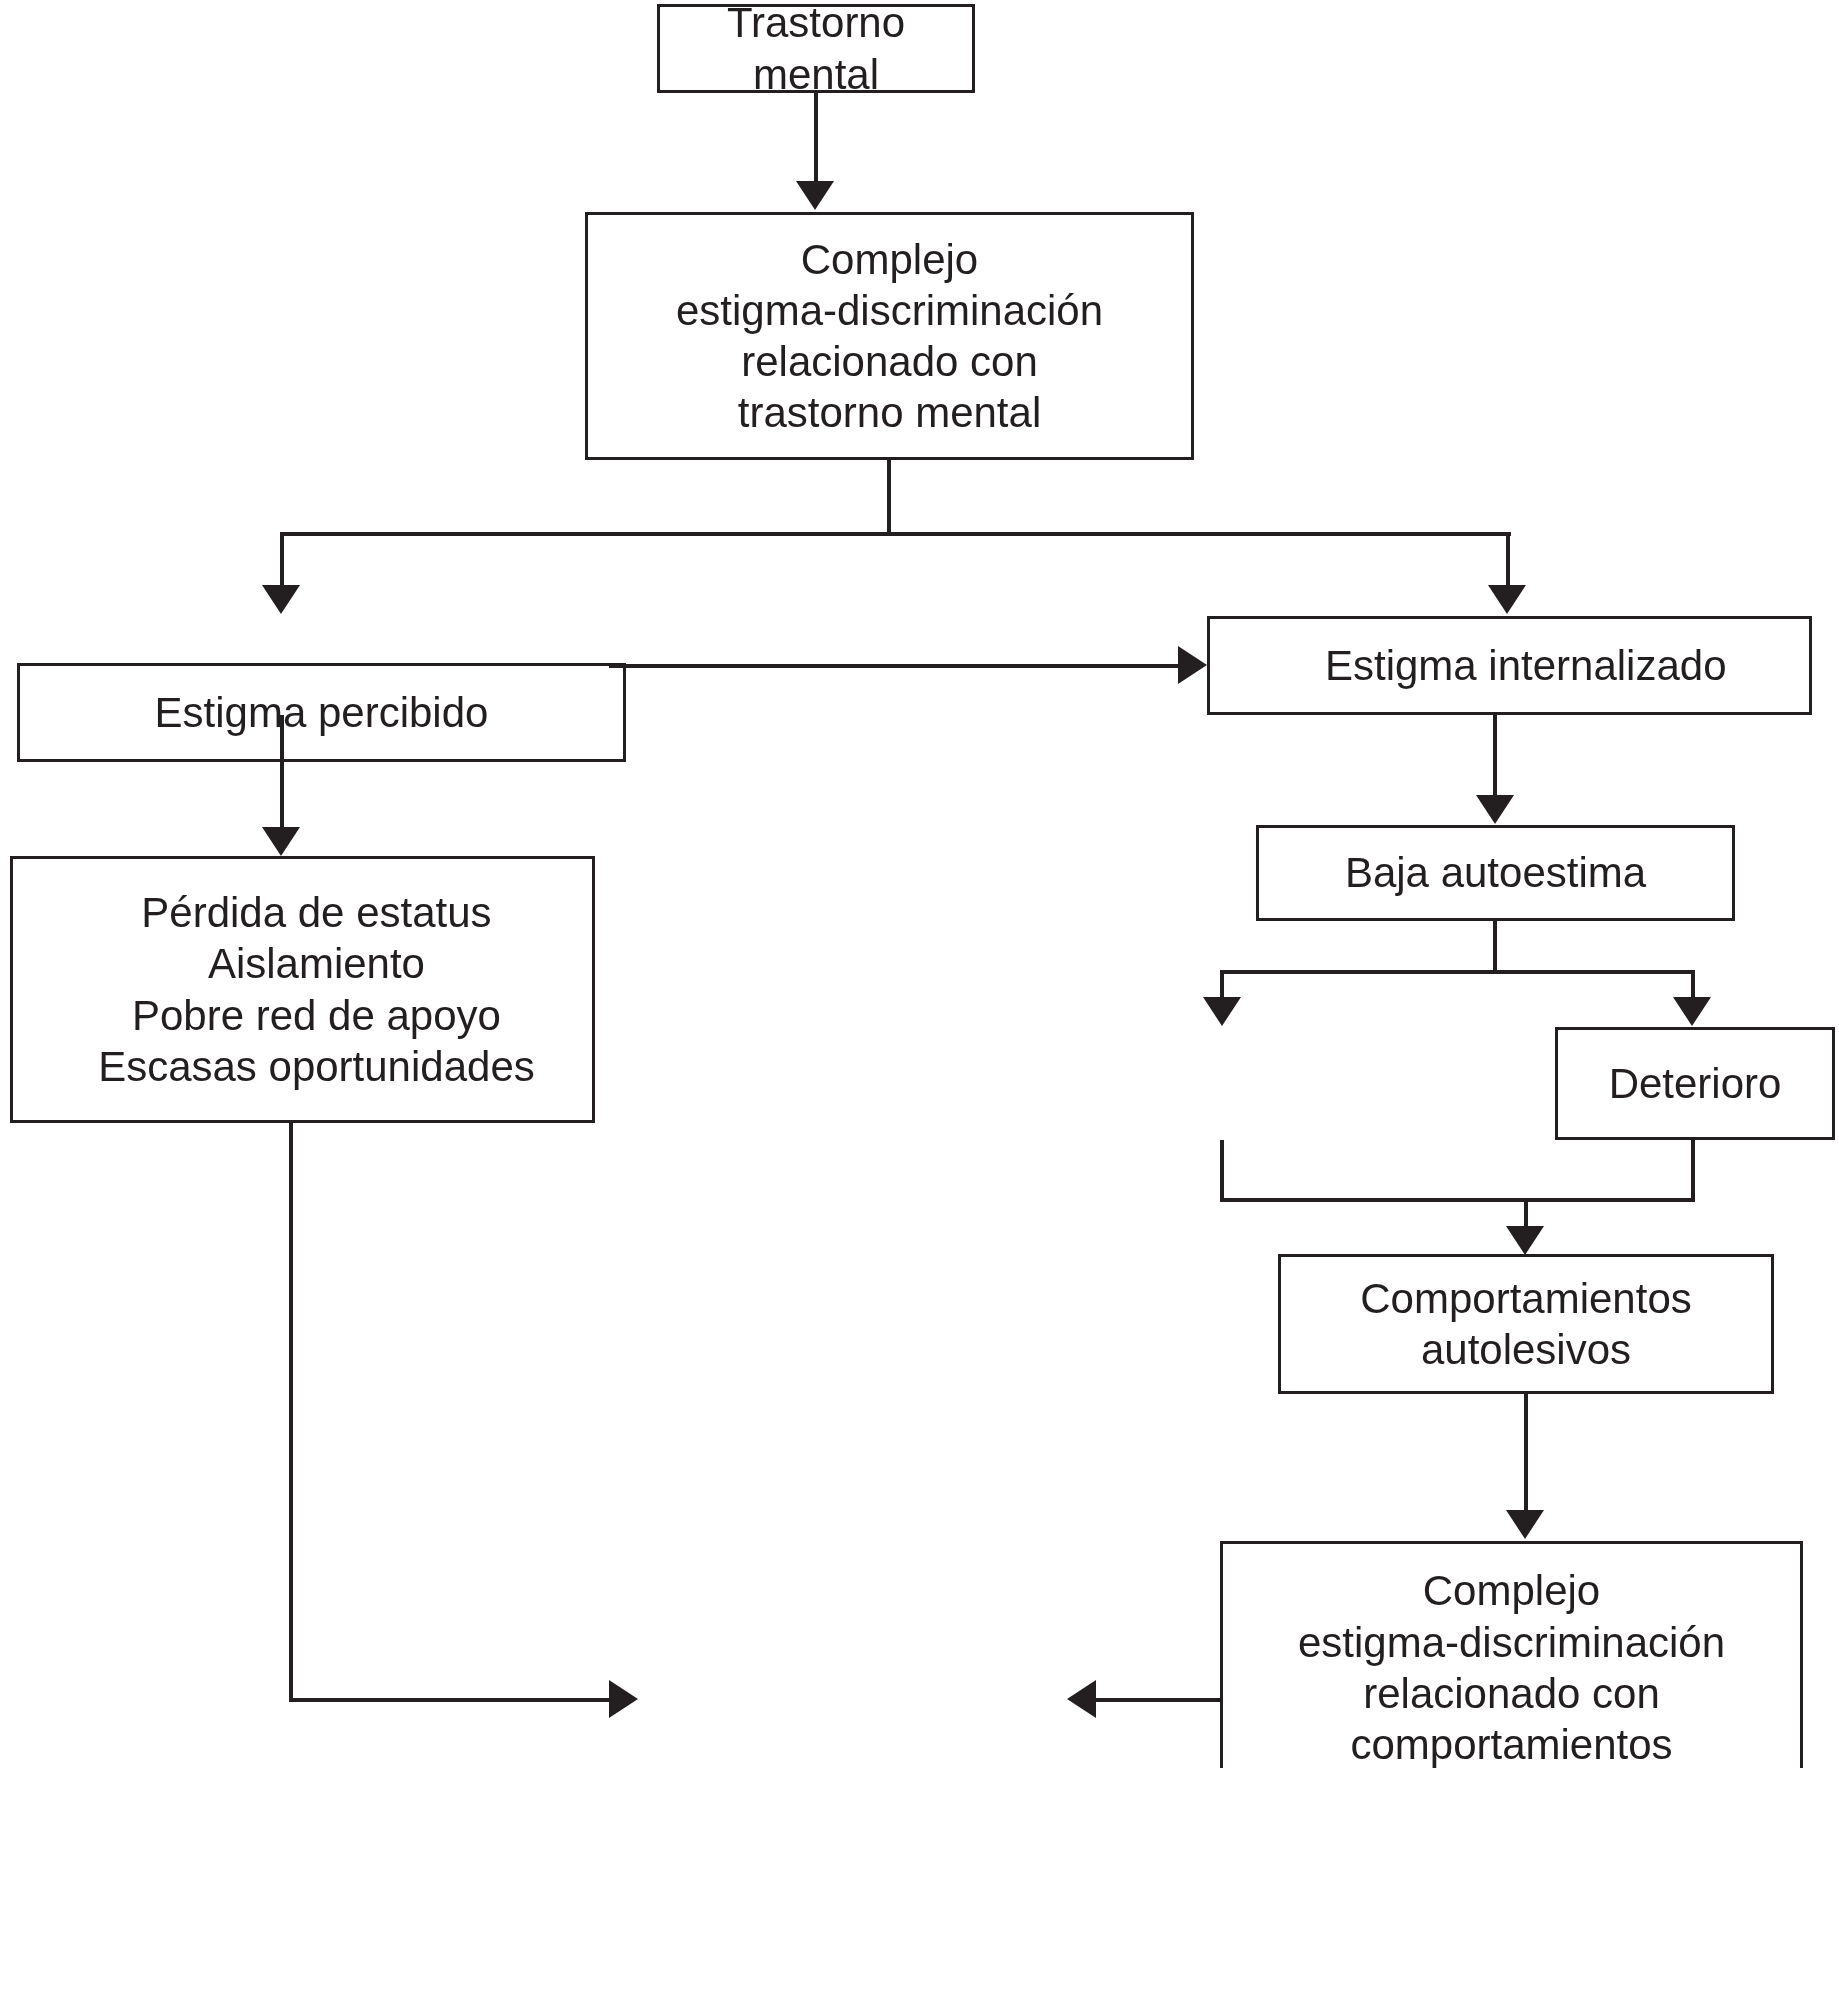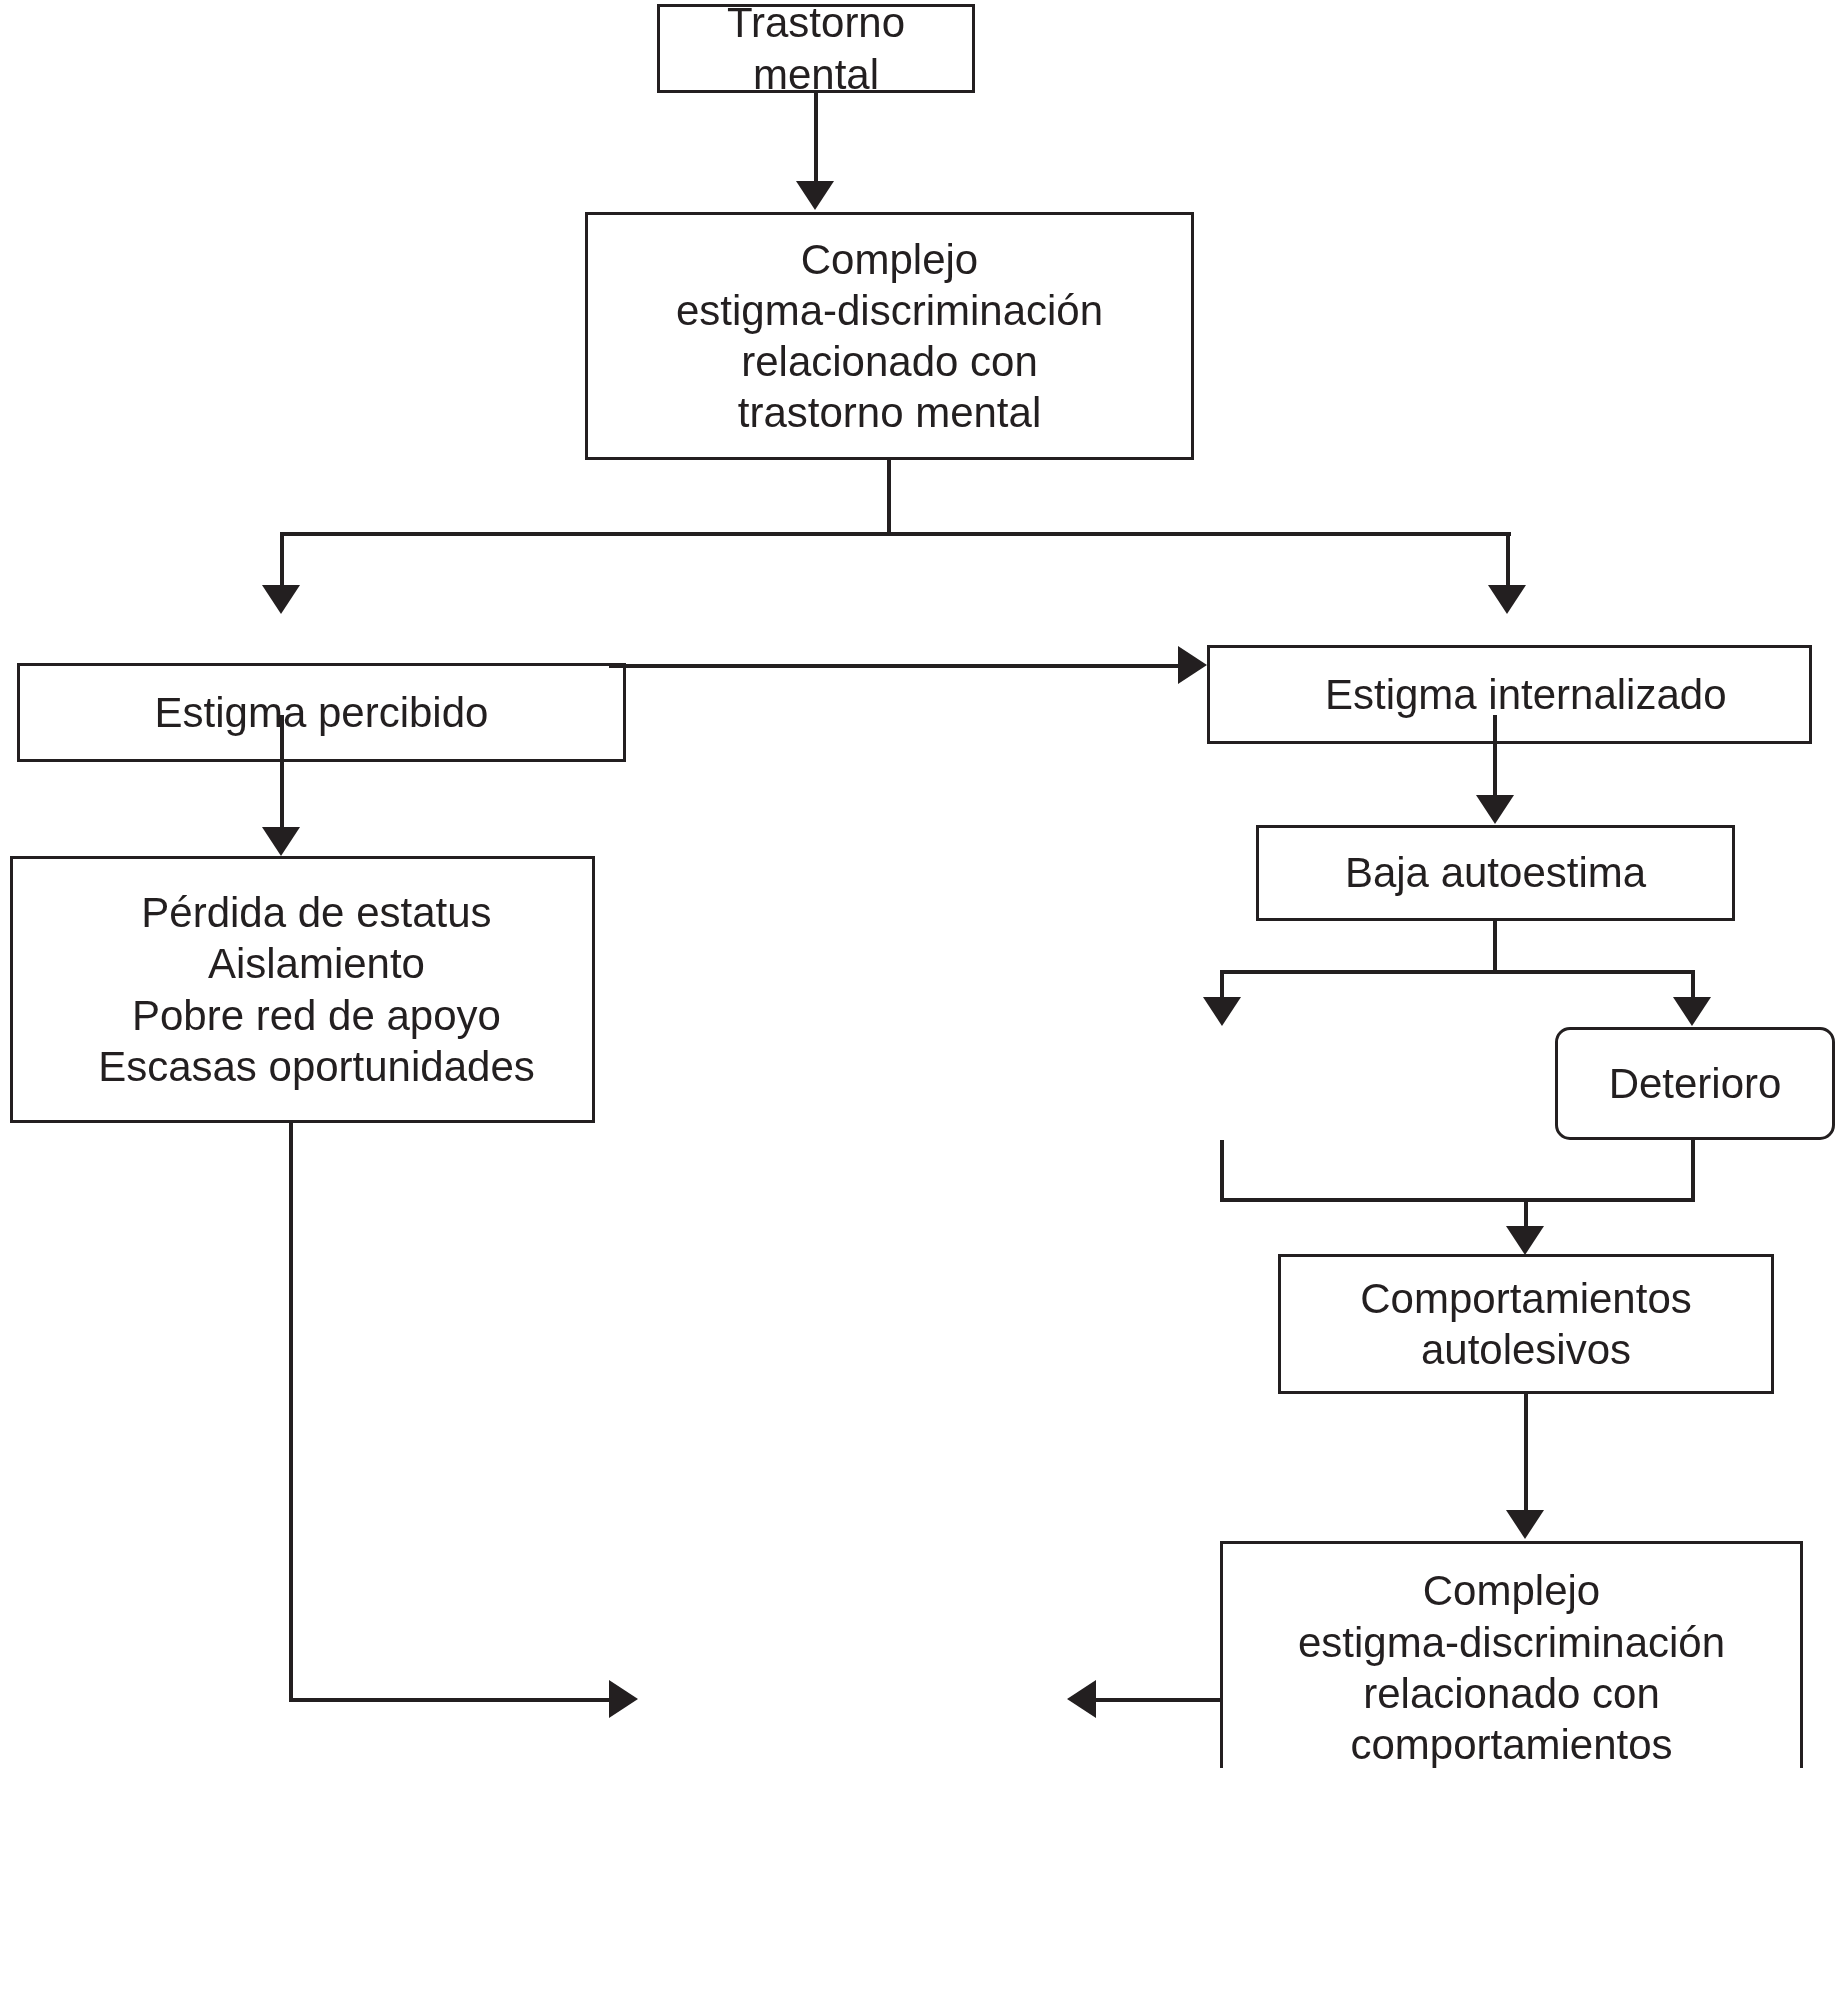--- a/index.html
+++ b/index.html
@@ -59,31 +59,31 @@
 
   <div class="node" style="left:657px;top:4.2px;width:318px;height:89px;">Trastorno mental</div>
 
   <div class="node" style="left:585px;top:212px;width:609px;height:248px;">Complejo
 estigma-discriminación
 relacionado con
 trastorno mental</div>
 
   <div class="node" style="left:17px;top:616px;width:609px;height:99px;margin-top:47px;">Estigma percibido</div>
 
-  <div class="node" style="left:1207px;top:645px;width:605px;height:99px;padding-left:41px;">Estigma internalizado</div>
+  <div class="node" style="left:1207px;top:616px;width:605px;height:99px;padding-left:41px;">Estigma internalizado</div>
 
   <div class="node" style="left:10.2px;top:856px;width:585px;height:267px;padding-left:36px;">Pérdida de estatus
 Aislamiento
 Pobre red de apoyo
 Escasas oportunidades</div>
 
   <div class="node" style="left:1256px;top:825px;width:479px;height:96px;">Baja autoestima</div>
 
 
-  <div class="node" style="left:1555px;top:1027px;width:280px;height:113px;border-radius:15px;">Deterioro</div>
+  <div class="node" style="left:1555px;top:1027px;width:280px;height:113px;">Deterioro</div>
 
   <div class="node" style="left:1278px;top:1254px;width:496px;height:140px;">Comportamientos
 autolesivos</div>
 
   <div class="node" style="left:1220px;top:1541px;width:583px;height:305px;">Complejo
 estigma-discriminación
 relacionado con
 comportamientos
 suicidas</div>
 

